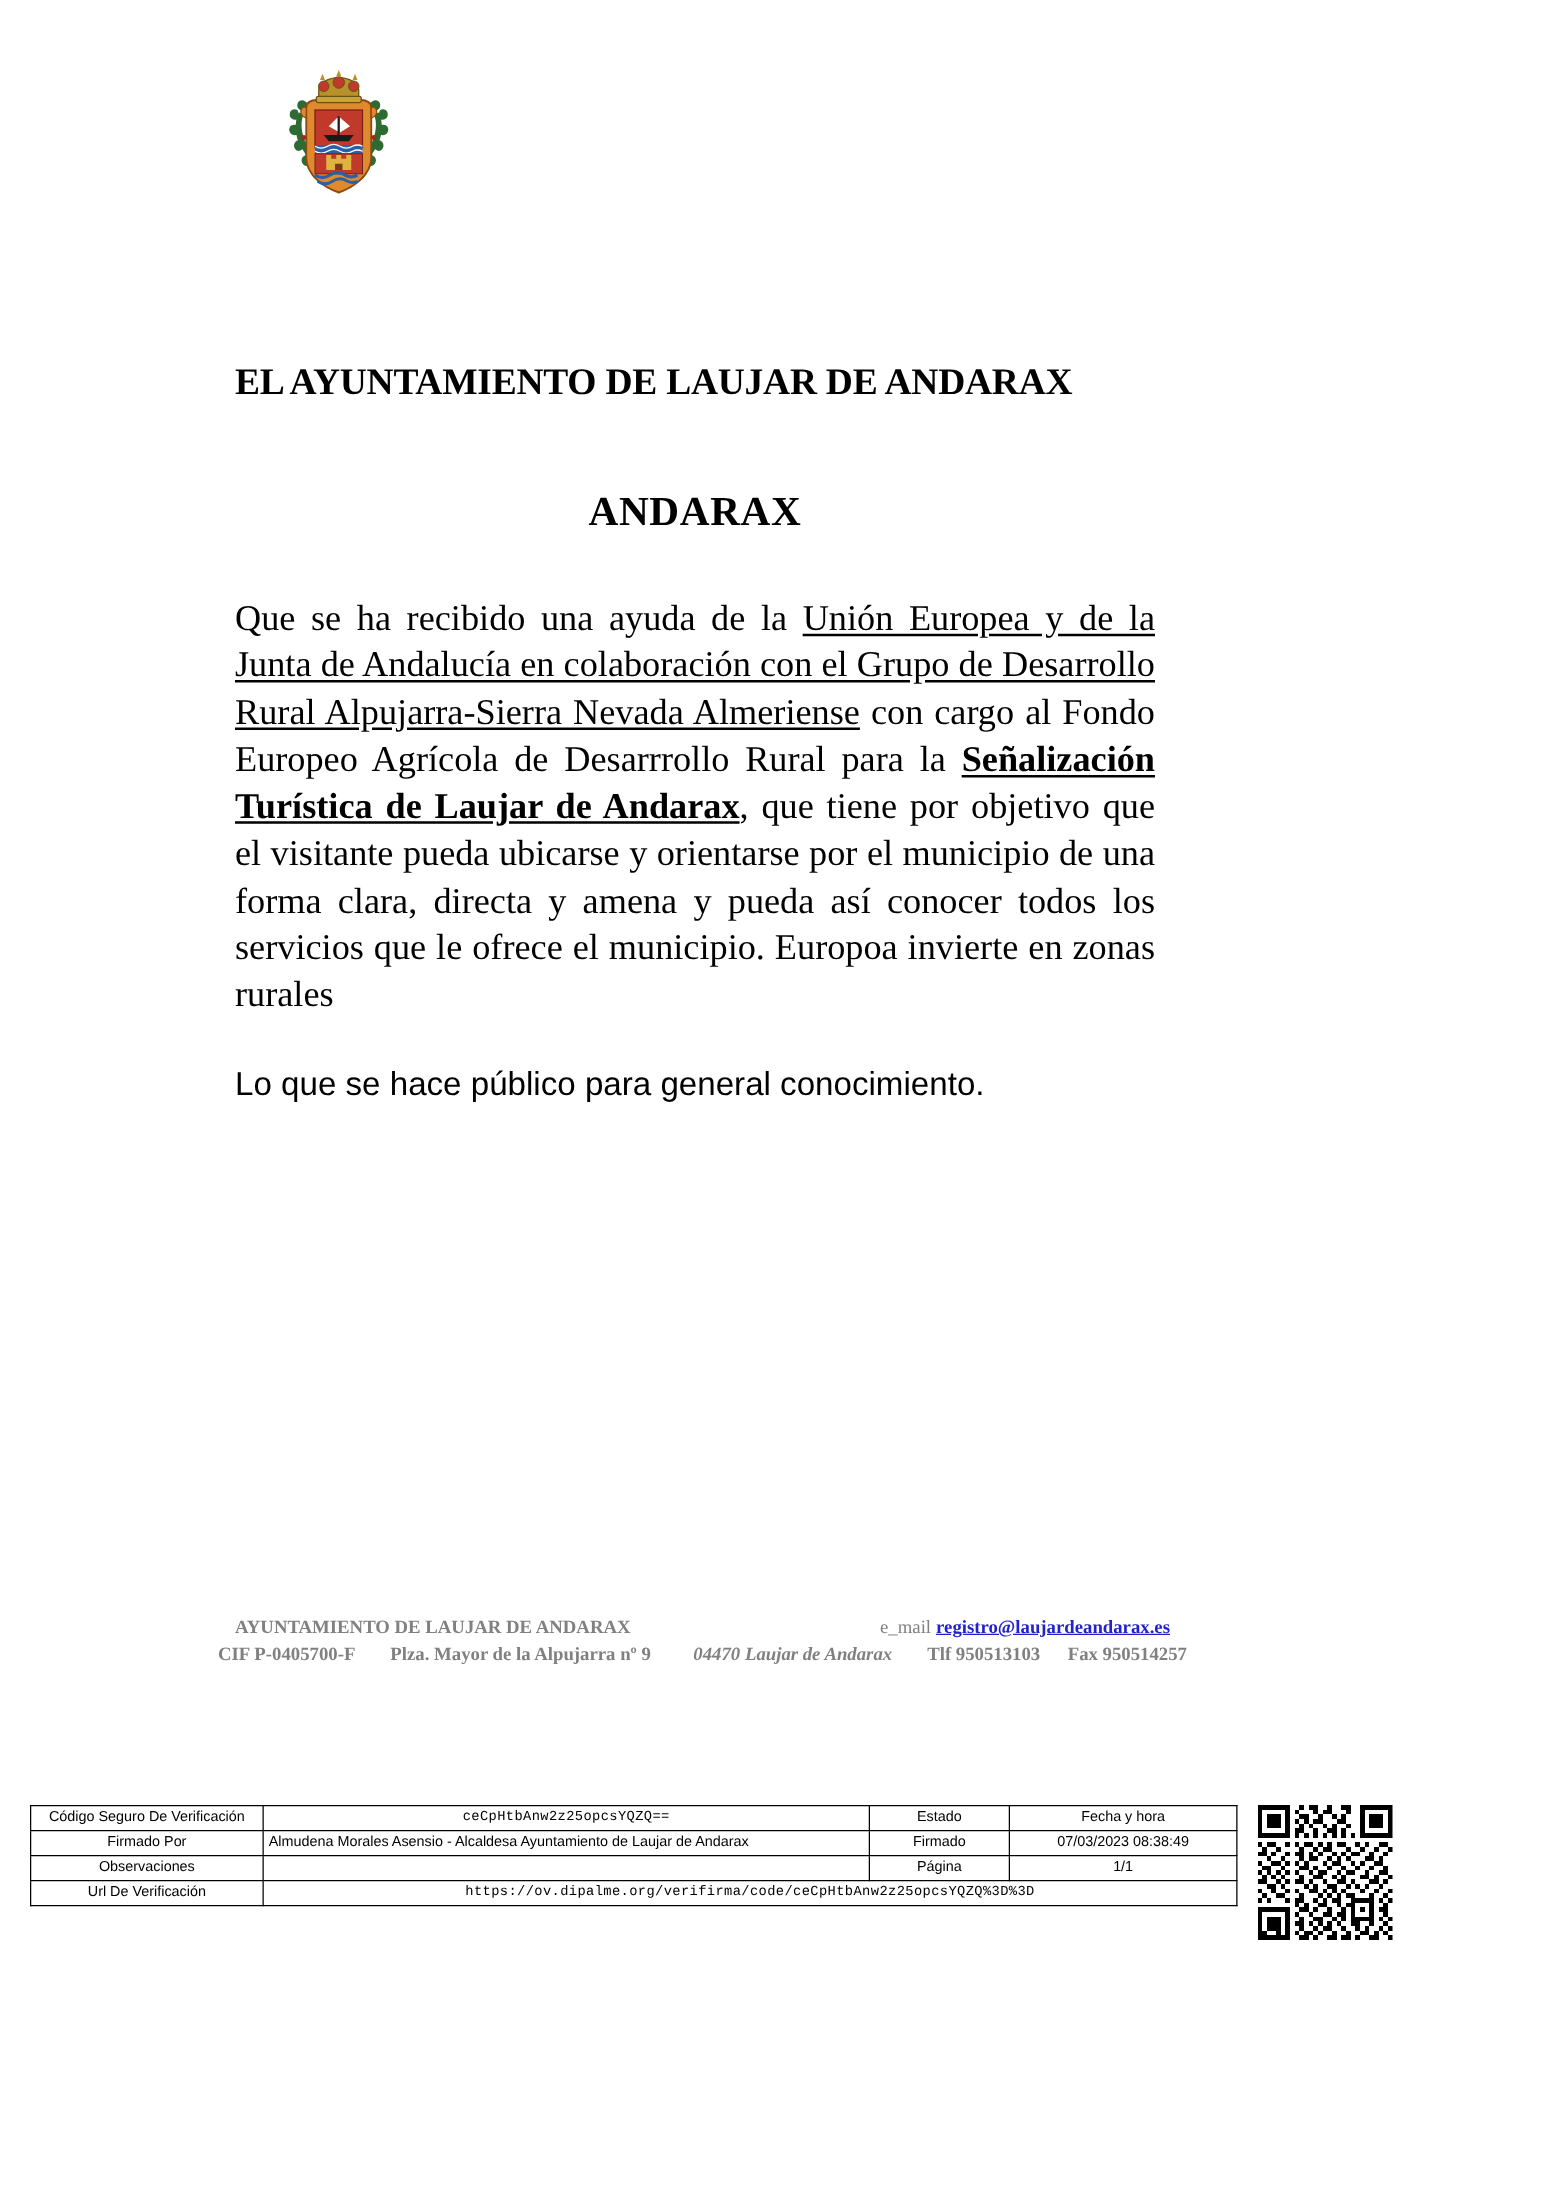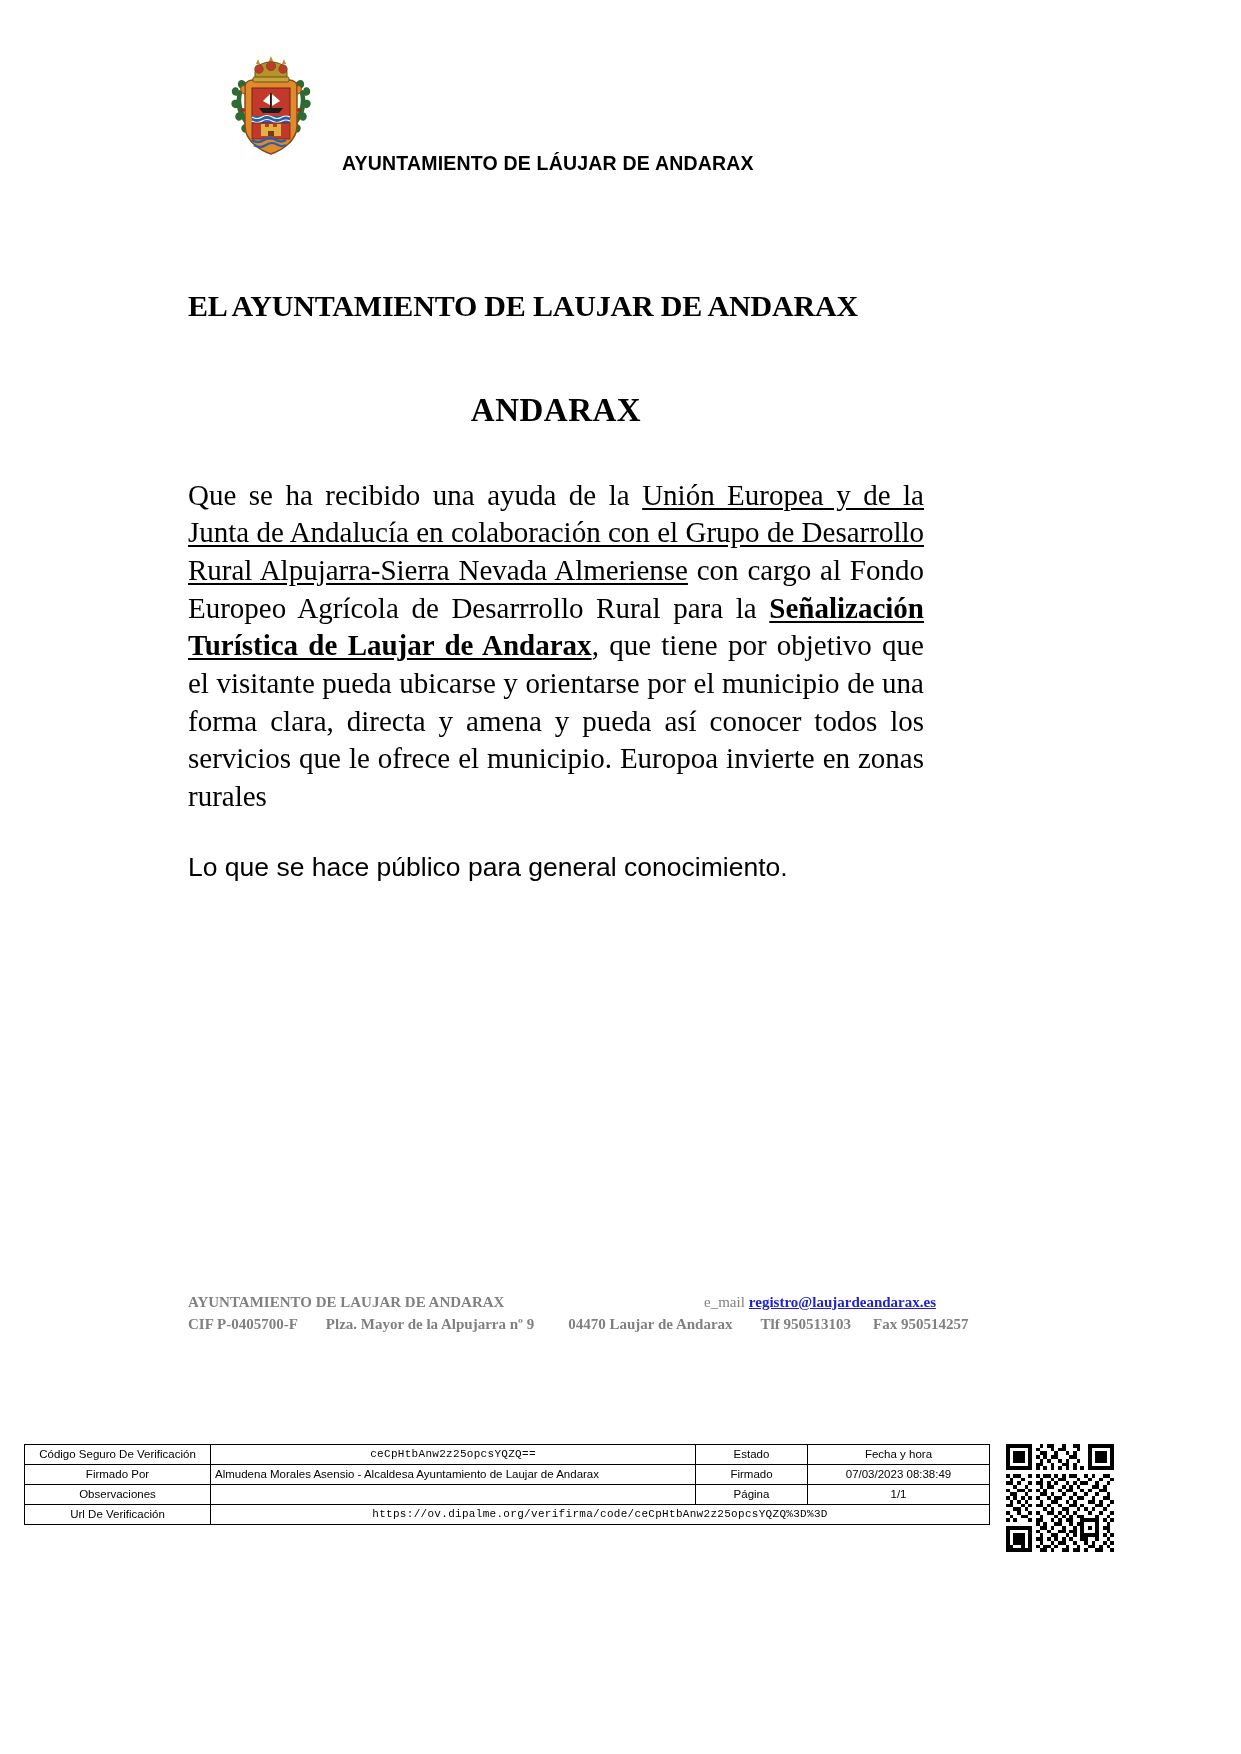--- a/index.html
+++ b/index.html
@@ -91,25 +91,25 @@
     font-family: "Liberation Serif", "DejaVu Serif", serif;
   }
   .addr-row { display: flex; width: 100%; }
   .addr-row1 { justify-content: space-between; }
   .addr-mail-label { color: #808080; font-weight: normal; margin-right: 4px; }
   .addr-mail-link {
     color: #2222cc;
     text-decoration: underline;
     font-weight: bold;
   }
-  .addr-row2 { justify-content: space-between; gap: 0; }
+  .addr-row2 { justify-content: center; gap: 0; }
   .addr-row2 span { white-space: nowrap; }
   .sp1 { margin-right: 28px; }
   .sp2 { margin-right: 34px; }
-  .sp3 { margin-right: 28px; }
+  .sp3 { margin-right: 28px; font-style: italic; }
   .sp4 { margin-right: 22px; }
 
   
   .verif-wrap {
     position: absolute;
     left: 24px;
     top: 1444px;
     width: 1196px;
     display: flex;
     align-items: flex-start;
@@ -213,21 +213,20 @@
         <circle cx="58" cy="17" r="4.2" fill="#c0392b" stroke="#6b520f" stroke-width="0.8"></circle>
         <path d="M31 12 L33 7 L35 12 Z" fill="#b8912c"></path>
         <path d="M44 9 L46 4 L48 9 Z" fill="#b8912c"></path>
         <path d="M57 12 L59 7 L61 12 Z" fill="#b8912c"></path>
       </g>
 
       <circle cx="18" cy="58" r="2" fill="#a52a1a"></circle>
       <circle cx="74" cy="58" r="2" fill="#a52a1a"></circle>
     </svg>
   </div>
-  <div class="header-title">AYUNTAMIENTO DE LÁUJAR DE ANDARAX</div>
 </div>
 
 <div class="doc-body">
 
   <div class="title-block">
     <div>EL AYUNTAMIENTO DE LAUJAR DE ANDARAX</div>
   </div>
 
   <div class="informa">ANDARAX</div>
 

